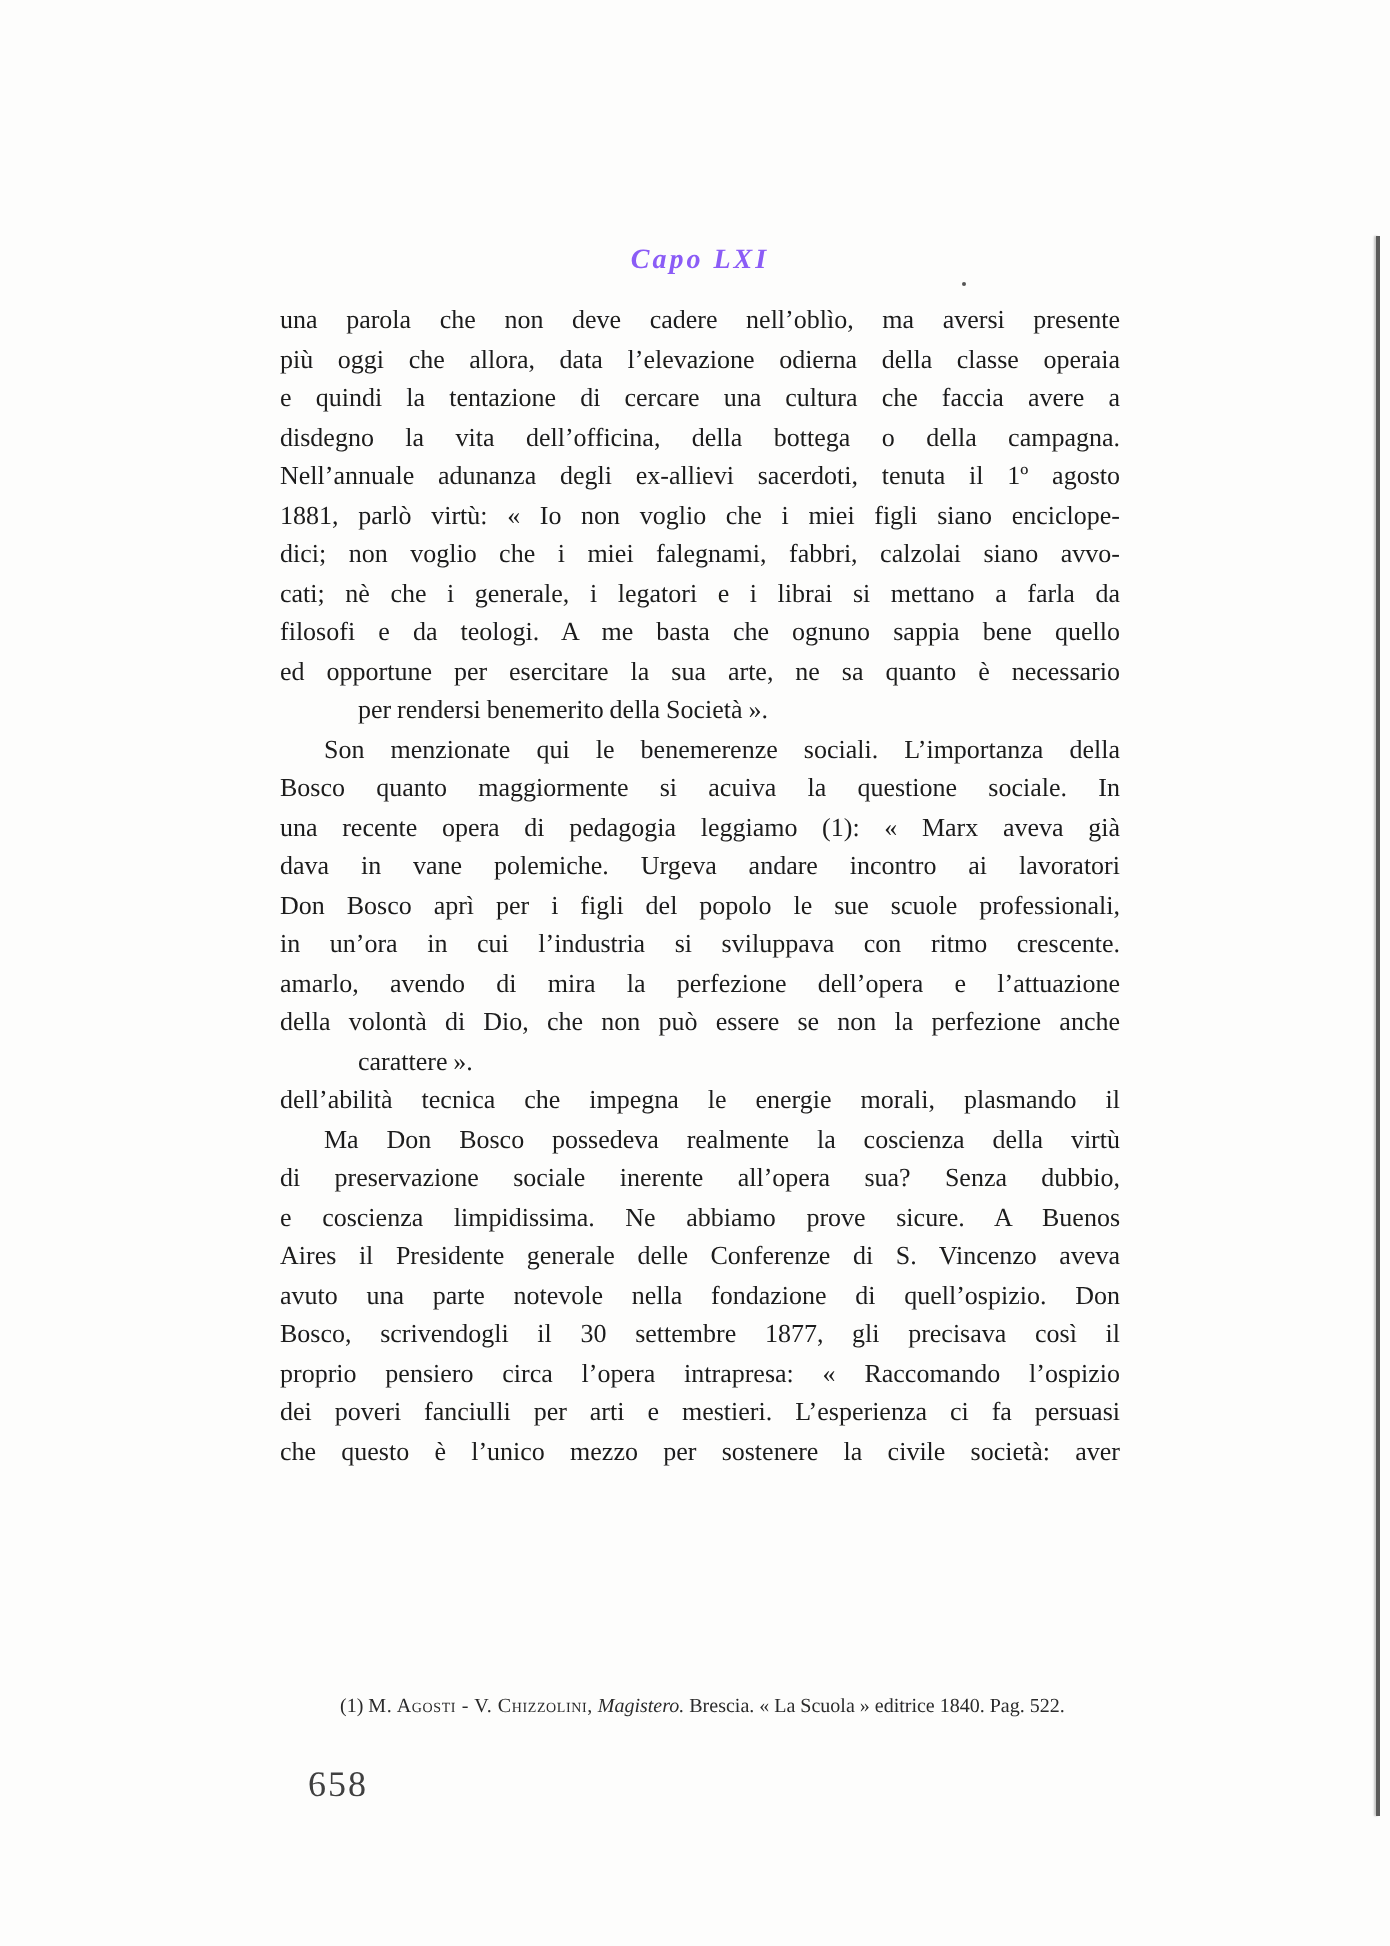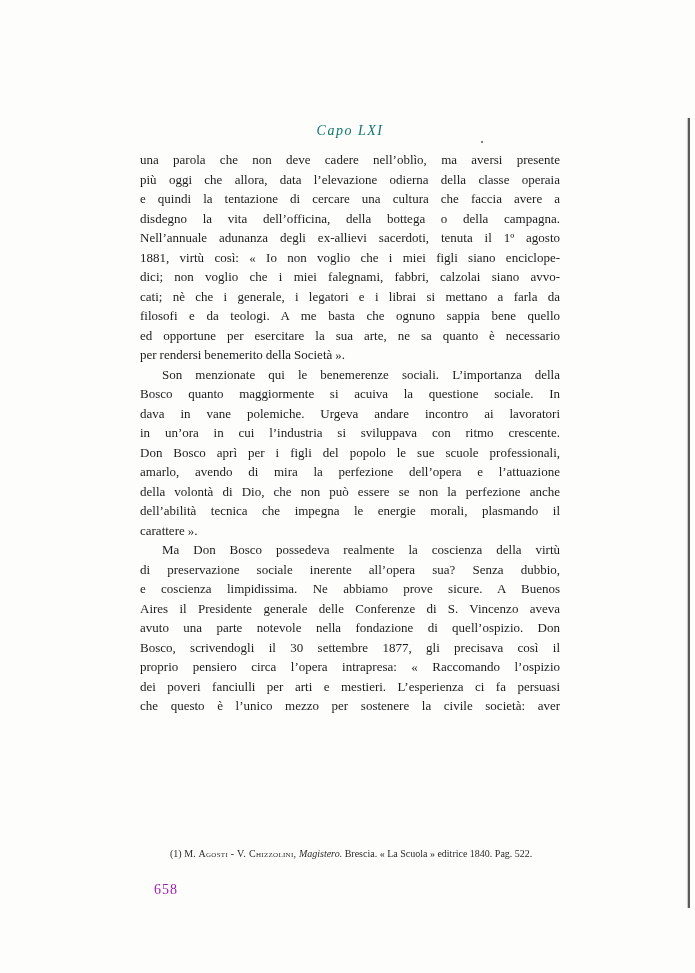--- a/index.html
+++ b/index.html
@@ -17,41 +17,42 @@
     font-family: "Liberation Serif", "DejaVu Serif", serif;
     overflow: hidden;
   }
   .chapter-heading {
     position: absolute;
     top: 123px;
     left: 140px;
     width: 420px;
     text-align: center;
     font-style: italic;
-    font-weight: normal;
+    font-weight: bold;
     font-size: 14px;
     letter-spacing: 1.5px;
-    color: #0f766e;
+    color: #8b5cf6;
   }
   .textblock {
     position: absolute;
     top: 150px;
     left: 140px;
     width: 420px;
   }
   .line {
     font-size: 13px;
     line-height: 19.5px;
     text-align: justify;
     text-align-last: justify;
     word-spacing: -0.3px;
     white-space: normal;
   }
   .line.end {
     text-align-last: left;
+    margin-left: 39px;
   }
   .line.indent {
     text-indent: 22px;
   }
   .footnote {
     position: absolute;
     top: 847px;
     left: 158px;
     width: 482px;
     font-size: 10px;
@@ -64,23 +65,23 @@
     letter-spacing: 0.3px;
   }
   .fn-title {
     font-style: italic;
     text-align: right;
   }
   .page-number {
     position: absolute;
     top: 882px;
     left: 154px;
-    font-size: 14px;
+    font-size: 18px;
     letter-spacing: 1px;
-    color: #a21caf;
+    color: #404040;
   }
   .page-edge-shadow {
     position: absolute;
     top: 118px;
     left: 688px;
     width: 2px;
     height: 790px;
     background: rgba(35, 35, 35, 0.75);
     box-shadow: -1px 0 1px rgba(35, 35, 35, 0.25);
   }
@@ -101,35 +102,36 @@
 
   <div class="chapter-heading">Capo LXI</div>
   <div class="speck"></div>
 
   <div class="textblock">
     <div class="line">una parola che non deve cadere nell’oblìo, ma aversi presente</div>
     <div class="line">più oggi che allora, data l’elevazione odierna della classe operaia</div>
     <div class="line">e quindi la tentazione di cercare una cultura che faccia avere a</div>
     <div class="line">disdegno la vita dell’officina, della bottega o della campagna.</div>
     <div class="line">Nell’annuale adunanza degli ex-allievi sacerdoti, tenuta il 1º agosto</div>
-    <div class="line">1881, virtù così: « Io non voglio che i miei figli siano enciclope-</div>
+    <div class="line">1881, parlò virtù: « Io non voglio che i miei figli siano enciclope-</div>
     <div class="line">dici; non voglio che i miei falegnami, fabbri, calzolai siano avvo-</div>
     <div class="line">cati; nè che i generale, i legatori e i librai si mettano a farla da</div>
     <div class="line">filosofi e da teologi. A me basta che ognuno sappia bene quello</div>
     <div class="line">ed opportune per esercitare la sua arte, ne sa quanto è necessario</div>
     <div class="line end">per rendersi benemerito della Società ».</div>
     <div class="line indent">Son menzionate qui le benemerenze sociali. L’importanza della</div>
     <div class="line">Bosco quanto maggiormente si acuiva la questione sociale. In</div>
+    <div class="line">una recente opera di pedagogia leggiamo (1): « Marx aveva già</div>
     <div class="line">dava in vane polemiche. Urgeva andare incontro ai lavoratori</div>
+    <div class="line">Don Bosco aprì per i figli del popolo le sue scuole professionali,</div>
     <div class="line">in un’ora in cui l’industria si sviluppava con ritmo crescente.</div>
-    <div class="line">Don Bosco aprì per i figli del popolo le sue scuole professionali,</div>
     <div class="line">amarlo, avendo di mira la perfezione dell’opera e l’attuazione</div>
     <div class="line">della volontà di Dio, che non può essere se non la perfezione anche</div>
+    <div class="line end">carattere ».</div>
     <div class="line">dell’abilità tecnica che impegna le energie morali, plasmando il</div>
-    <div class="line end">carattere ».</div>
     <div class="line indent">Ma Don Bosco possedeva realmente la coscienza della virtù</div>
     <div class="line">di preservazione sociale inerente all’opera sua? Senza dubbio,</div>
     <div class="line">e coscienza limpidissima. Ne abbiamo prove sicure. A Buenos</div>
     <div class="line">Aires il Presidente generale delle Conferenze di S. Vincenzo aveva</div>
     <div class="line">avuto una parte notevole nella fondazione di quell’ospizio. Don</div>
     <div class="line">Bosco, scrivendogli il 30 settembre 1877, gli precisava così il</div>
     <div class="line">proprio pensiero circa l’opera intrapresa: « Raccomando l’ospizio</div>
     <div class="line">dei poveri fanciulli per arti e mestieri. L’esperienza ci fa persuasi</div>
     <div class="line">che questo è l’unico mezzo per sostenere la civile società: aver</div>
   </div>

